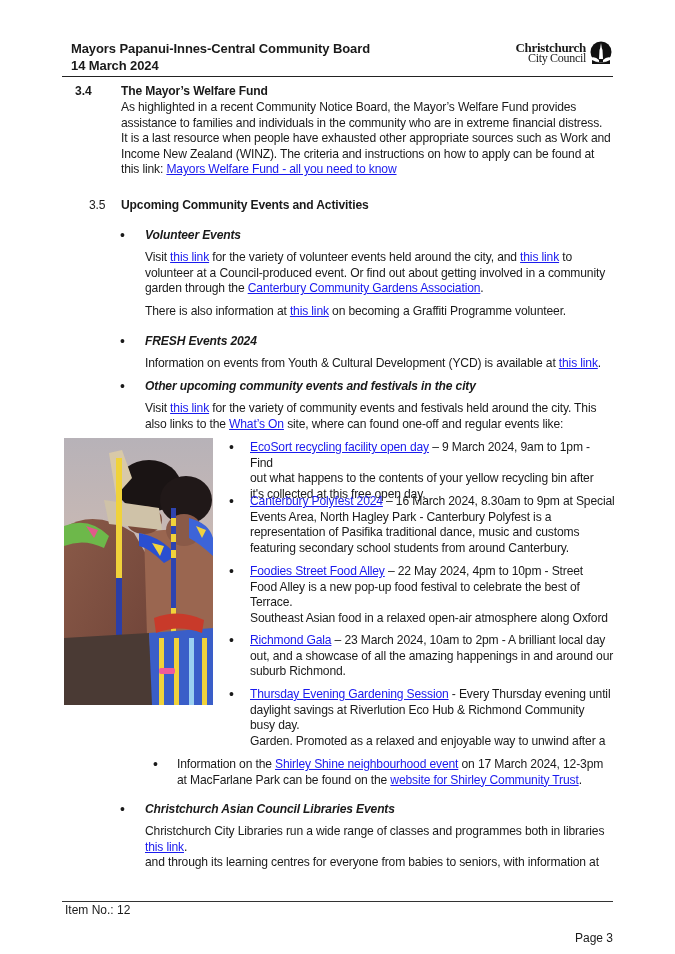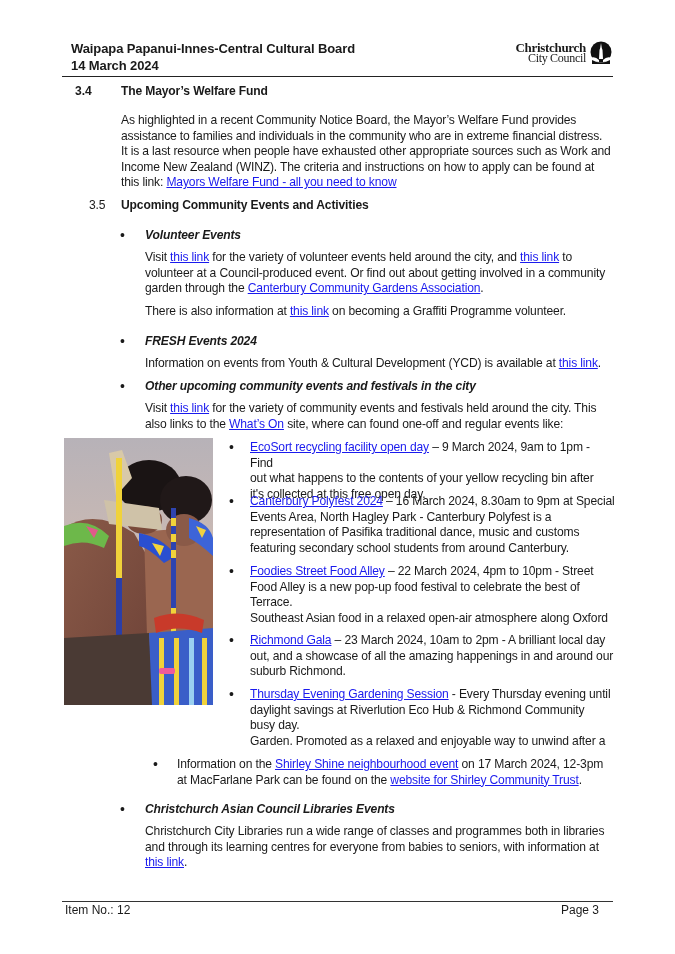--- a/index.html
+++ b/index.html
@@ -25,41 +25,41 @@
 
   .photo { position: absolute; left: 64px; top: 438px; width: 149px; height: 267px; overflow: hidden; }
 
   .ftr-line { position: absolute; left: 62px; top: 901px; width: 551px; border-top: 1.3px solid #333; }
   .ftr { position: absolute; top: 903px; font-size: 12px; line-height: 14px; }
 </style>
 </head>
 <body>
 
 <div class="hdr">
-  <div class="hdr-title">Waipapa Papanui-Innes-Central Cultural Board</div>
+  <div class="hdr-title">Mayors Papanui-Innes-Central Community Board</div>
   <div class="hdr-title">14 March 2024</div>
   <div class="logo">
     <div class="logo-text">
       <div class="logo-t1">Christchurch</div>
       <div class="logo-t2">City Council</div>
     </div>
     <svg class="logo-mark" viewBox="0 0 24 24">
       <circle cx="12" cy="11" r="10.5" fill="#111"></circle>
       <path d="M12 2 L12.8 7 L13.5 9 L14 18 L10 18 L10.5 9 L11.2 7 Z" fill="#fff"></path>
       <path d="M1.5 17 Q6 15 10 19 L10 21 Q5 21 1.5 17 Z" fill="#fff"></path>
       <path d="M22.5 17 Q18 15 14 19 L14 21 Q19 21 22.5 17 Z" fill="#fff"></path>
       <path d="M3 19 Q12 24 21 19 L21 23 L3 23 Z" fill="#111"></path>
     </svg>
   </div>
 </div>
 <div class="hdr-line"></div>
 
 <div class="abs num" style="left:75px; top:84px;">3.4</div>
 <div class="abs h" style="left:121px; top:84px;">The Mayor’s Welfare Fund</div>
-<div class="abs p" style="left:121px; top:113px; width:500px;">
+<div class="abs p" style="left:121px; top:100px; width:500px;">
   <div>As highlighted in a recent Community Notice Board, the Mayor’s Welfare Fund provides</div>
   <div>assistance to families and individuals in the community who are in extreme financial distress.</div>
   <div>It is a last resource when people have exhausted other appropriate sources such as Work and</div>
   <div>Income New Zealand (WINZ).  The criteria and instructions on how to apply can be found at</div>
   <div><span>this link: </span><a>Mayors Welfare Fund - all you need to know</a></div>
 </div>
 
 <div class="abs p" style="left:89px; top:198px;">3.5</div>
 <div class="abs h" style="left:121px; top:198px;">Upcoming Community Events and Activities</div>
 
@@ -152,21 +152,21 @@
   <div class="bul" style="left:229px; top:494px;">•</div>
   <div class="abs p" style="left:250px; top:494px; width:365px;">
     <div><a>Canterbury Polyfest 2024</a><span> – 16 March 2024, 8.30am to 9pm at Special</span></div>
     <div>Events Area, North Hagley Park - Canterbury Polyfest is a</div>
     <div>representation of Pasifika traditional dance, music and customs</div>
     <div>featuring secondary school students from around Canterbury.</div>
   </div>
 
   <div class="bul" style="left:229px; top:564px;">•</div>
   <div class="abs p" style="left:250px; top:564px; width:365px;">
-    <div><a>Foodies Street Food Alley</a><span> – 22 March 2024, 4pm to 10pm - Street</span></div>
+    <div><a>Foodies Street Food Alley</a><span> – 22 May 2024, 4pm to 10pm - Street</span></div>
     <div>Food Alley is a new pop-up food festival to celebrate the best of</div>
     <div>Terrace.</div>
     <div>Southeast Asian food in a relaxed open-air atmosphere along Oxford</div>
   </div>
 
   <div class="bul" style="left:229px; top:633px;">•</div>
   <div class="abs p" style="left:250px; top:633px; width:365px;">
     <div><a>Richmond Gala</a><span> – 23 March 2024, 10am to 2pm - A brilliant local day</span></div>
     <div>out, and a showcase of all the amazing happenings in and around our</div>
     <div>suburb Richmond.</div>
@@ -184,19 +184,19 @@
 <div class="bul" style="left:153px; top:757px;">•</div>
 <div class="abs p" style="left:177px; top:757px; width:440px;">
   <div><span>Information on the </span><a>Shirley Shine neighbourhood event</a><span> on 17 March 2024, 12-3pm</span></div>
   <div><span>at MacFarlane Park can be found on the </span><a>website for Shirley Community Trust</a><span>.</span></div>
 </div>
 
 <div class="bul" style="left:120px; top:802px;">•</div>
 <div class="abs hi" style="left:145px; top:802px;">Christchurch Asian Council Libraries Events</div>
 <div class="abs p" style="left:145px; top:824px; width:475px;">
   <div>Christchurch City Libraries run a wide range of classes and programmes both in libraries</div>
+  <div><a>this link</a><span>.</span></div>
   <div>and through its learning centres for everyone from babies to seniors, with information at</div>
-  <div><a>this link</a><span>.</span></div>
 </div>
 
 <div class="ftr-line"></div>
 <div class="ftr" style="left:65px;">Item No.: 12</div>
-<div class="ftr" style="right:76px;">Page 3</div>
+<div class="ftr" style="right:62px;margin-top:28px;">Page 3</div>
 
 </body></html>

